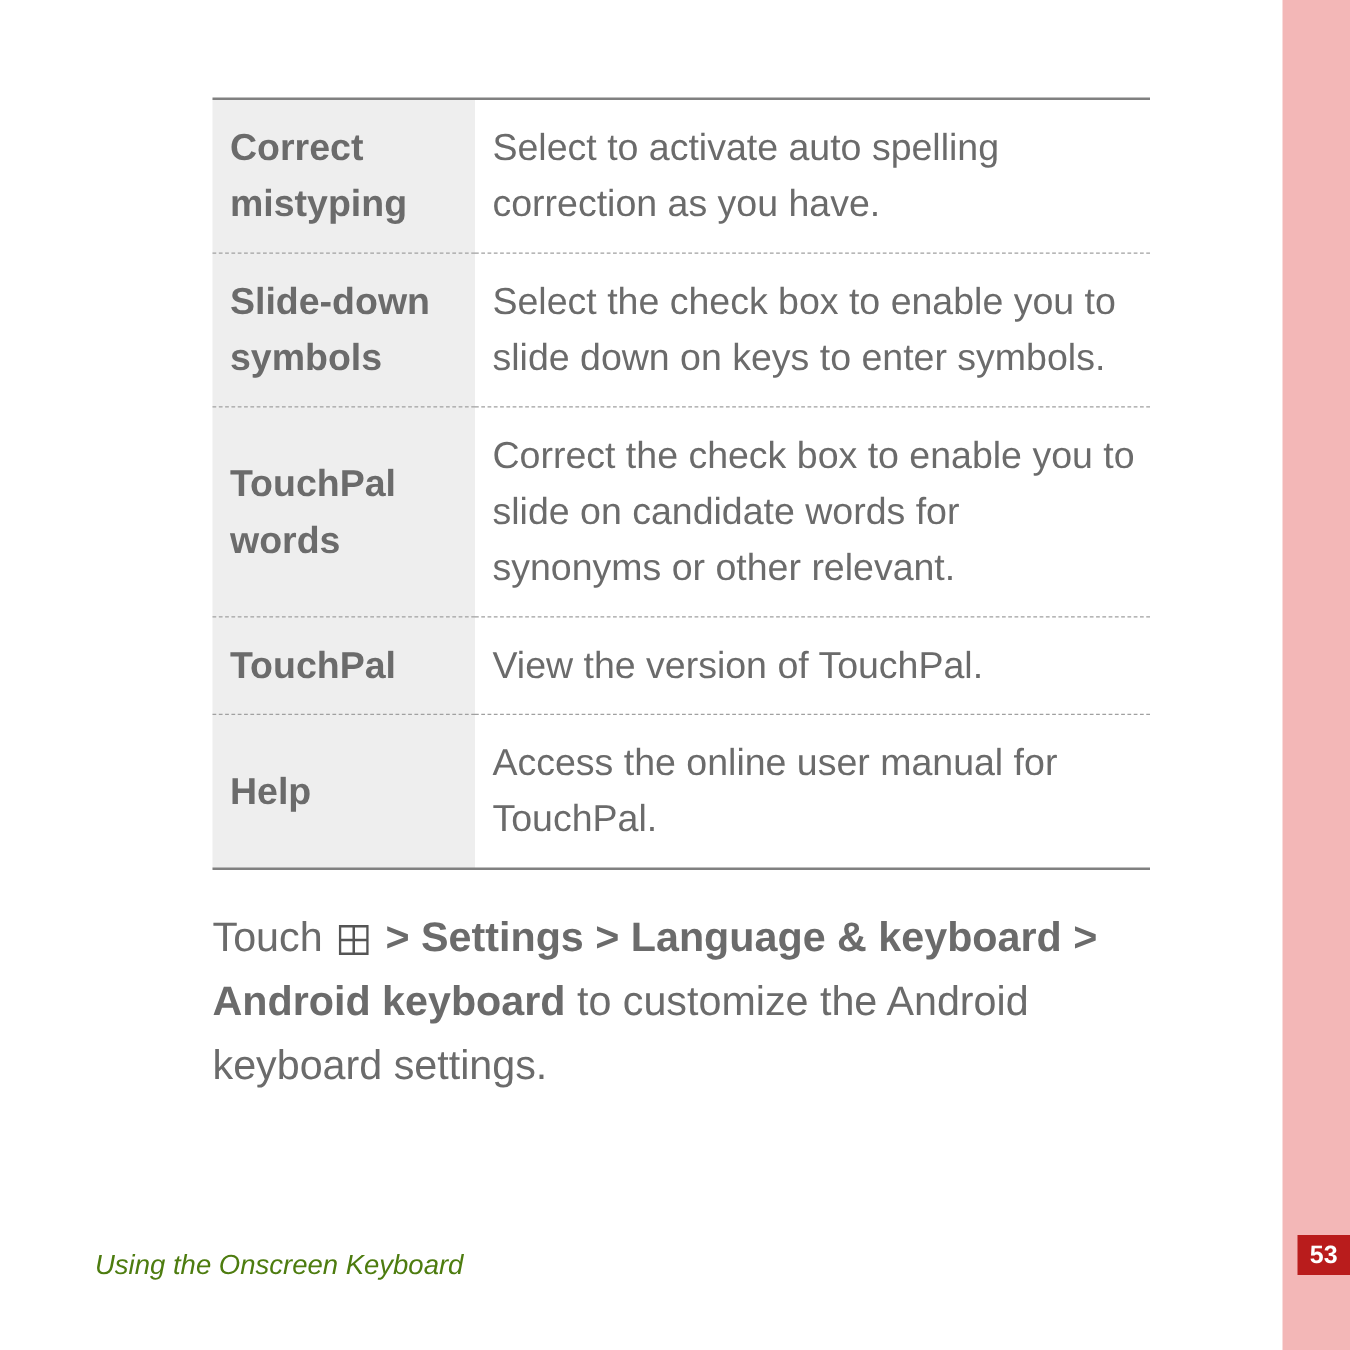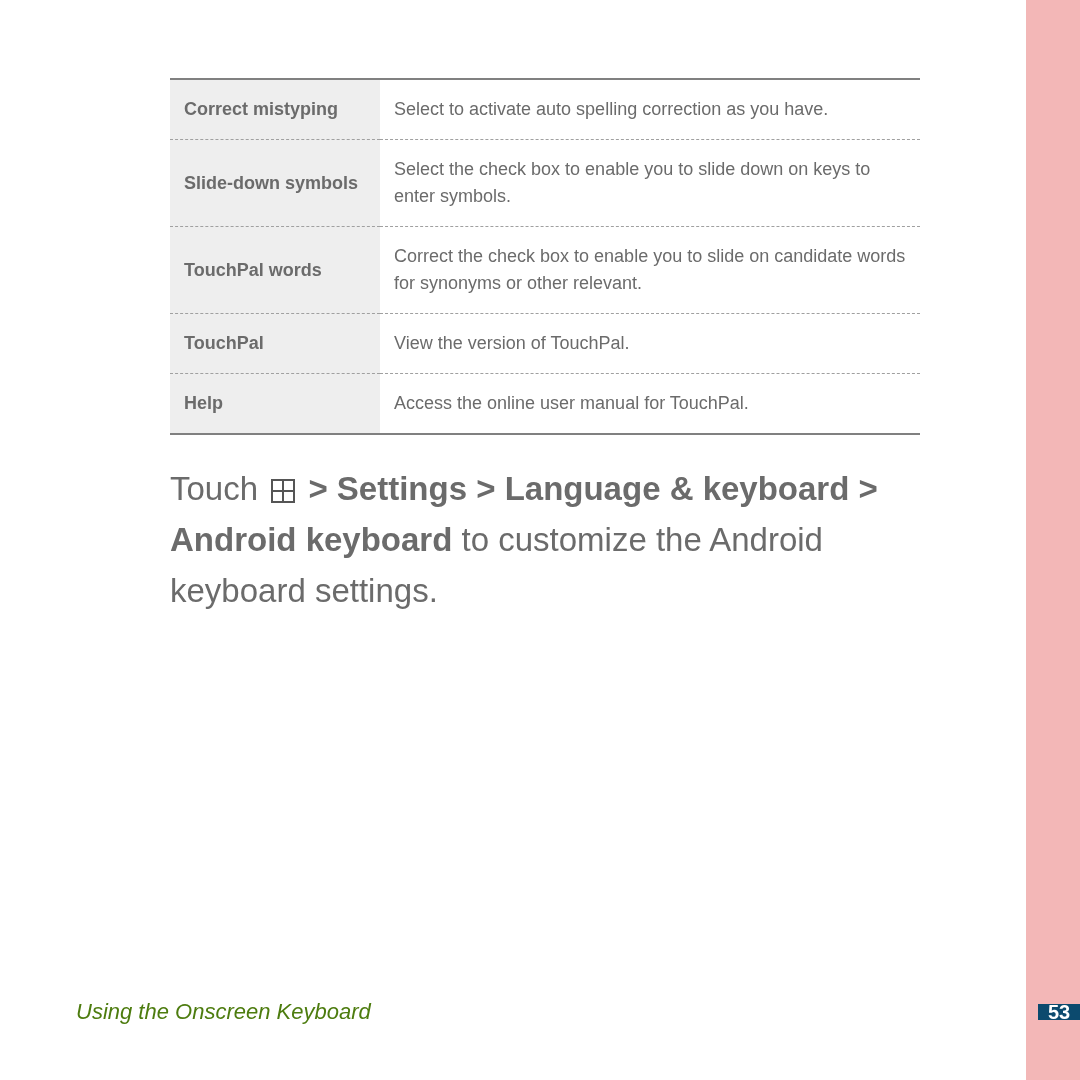--- a/index.html
+++ b/index.html
@@ -17,22 +17,22 @@
       top: 0;
       width: 54px;
       height: 100%;
       background: #f3b7b7;
     }
     .page-number {
       position: absolute;
       right: 0;
       bottom: 60px;
       width: 42px;
-      height: 16px;
-      background: #0c4a6e;
+      height: 32px;
+      background: #b91c1c;
       color: #ffffff;
       font-size: 20px;
       font-weight: bold;
       display: flex;
       align-items: center;
       justify-content: center;
     }
     .content {
       padding: 78px 90px 0 170px;
       width: 1010px;
@@ -41,21 +41,21 @@
       width: 100%;
       border-collapse: collapse;
       border-top: 2px solid #808080;
       border-bottom: 2px solid #808080;
       margin-bottom: 28px;
     }
     table.setting-table td {
       border-top: 1px dashed #a0a0a0;
       vertical-align: middle;
       padding: 16px 10px 16px 14px;
-      font-size: 18px;
+      font-size: 30px;
       line-height: 1.5;
       color: #6b6b6b;
     }
     table.setting-table tr:first-child td { border-top: none; }
     td.label-cell {
       background: #eeeeee;
       font-weight: bold;
       color: #8a8a8a;
       width: 210px;
     }

